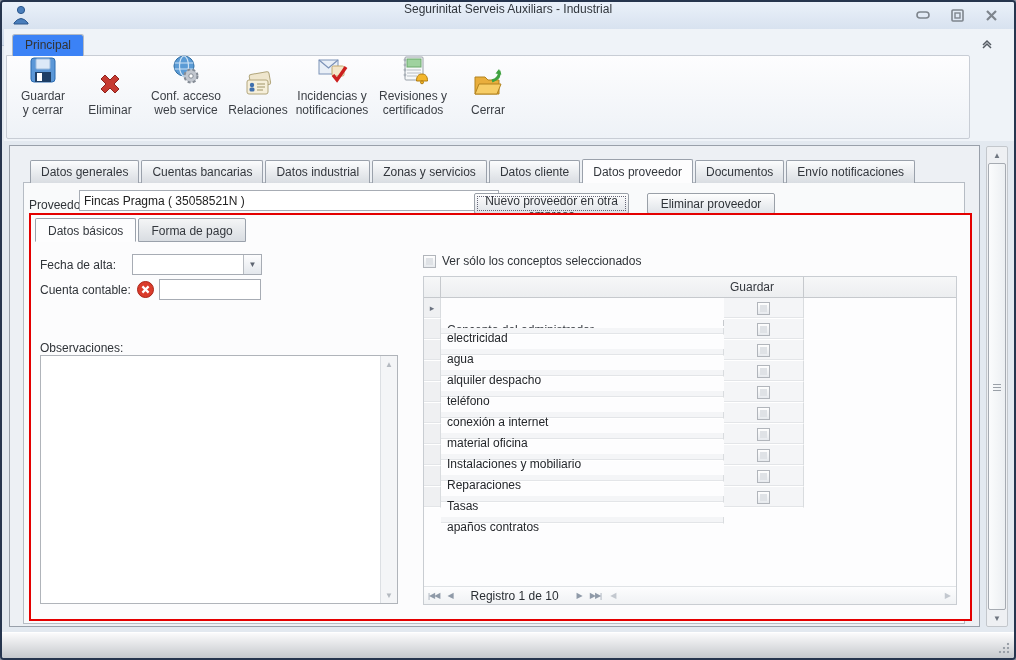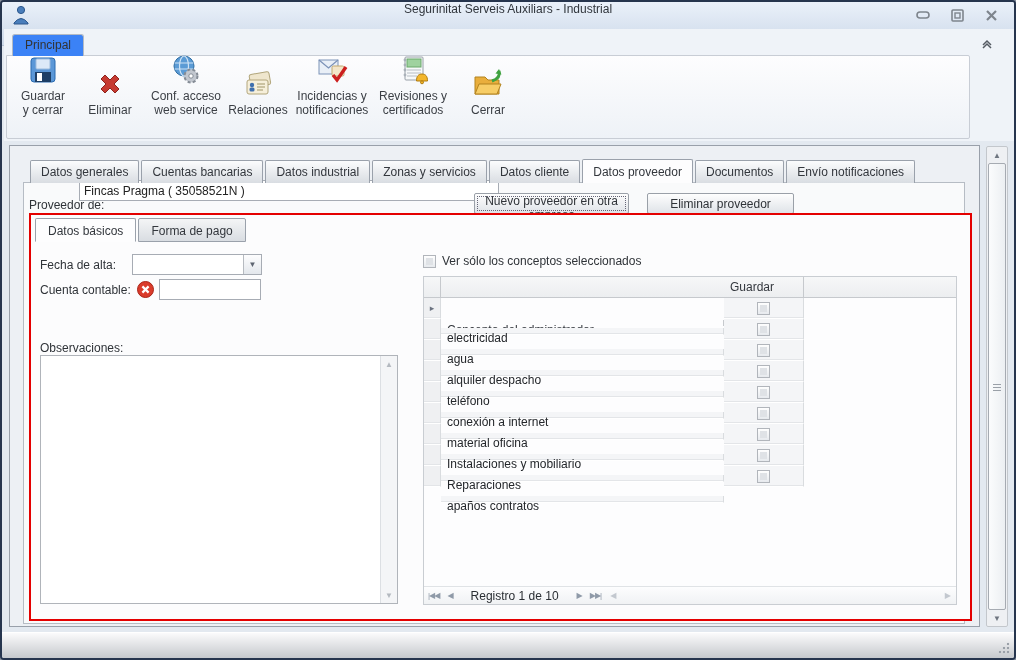--- a/index.html
+++ b/index.html
@@ -43,26 +43,26 @@
     border-radius:2px 2px 0 0; cursor:default; }
   .tab.active { background:#fdfdfe; height:24px; margin-top:-1px; padding-top:5px; position:relative; z-index:4; }
 
   .tabpage { position:absolute; left:21px; top:180px; width:942px; height:442px;
     background:#f9fafb; border:1px solid #b6bcc4; }
 
   
   .lbl { font-size:12px; color:#2f3338; }
   .proveedor-label { position:absolute; left:27px; top:196px; }
   .tbox { position:absolute; background:#fff; border:1px solid #a7acb4; font-size:12px; color:#222; padding:0 4px; }
-  .proveedor-input { left:77px; top:178px; width:420px; height:21px; }
+  .proveedor-input { left:77px; top:188px; width:420px; height:21px; }
   .pbtn { position:absolute; top:191px; height:21px; font-size:12px; color:#2f3338;
     background:linear-gradient(#fefefe,#dfe3e8); border:1px solid #9aa0a8; border-radius:2px; cursor:default; }
   .pbtn.focused { outline:1px dotted #667; outline-offset:-4px; }
   .btn-nuevo { left:472px; width:155px; }
-  .btn-eliminar-prov { left:645px; width:147px; }
+  .btn-eliminar-prov { left:645px; width:128px; }
 
   
   .redbox { position:absolute; left:27px; top:211px; width:943px; height:408px;
     border:2px solid #e40000; background:#fcfcfd; }
 
   .subtabs { position:absolute; left:4px; top:3px; display:flex; }
   .subtab { height:24px; padding:5px 12px 0 12px; margin-right:2px; font-size:12px; color:#33373d;
     background:linear-gradient(#f4f5f6,#d9dde2); border:1px solid #9aa1ab; border-radius:2px 2px 0 0; cursor:default; }
   .subtab.active { background:#fdfdfe; border-bottom-color:#fdfdfe; position:relative; z-index:2; }
 
@@ -409,20 +409,29 @@
             <span class="gc ind"></span>
             <span class="gc concepto">Reparaciones</span>
             <span class="gc ofrecido">
               <span class="checkbox">
                 <span class="inner"></span>
               </span>
             </span>
           </div>
           <div class="grow">
             <span class="gc ind"></span>
+            <span class="gc concepto">Tasas</span>
+            <span class="gc ofrecido">
+              <span class="checkbox">
+                <span class="inner"></span>
+              </span>
+            </span>
+          </div>
+          <div class="grow">
+            <span class="gc ind"></span>
             <span class="gc concepto">apaños contratos</span>
             <span class="gc ofrecido">
               <span class="checkbox">
                 <span class="inner"></span>
               </span>
             </span>
           </div>
         </div>
 
       <div class="gnav">

